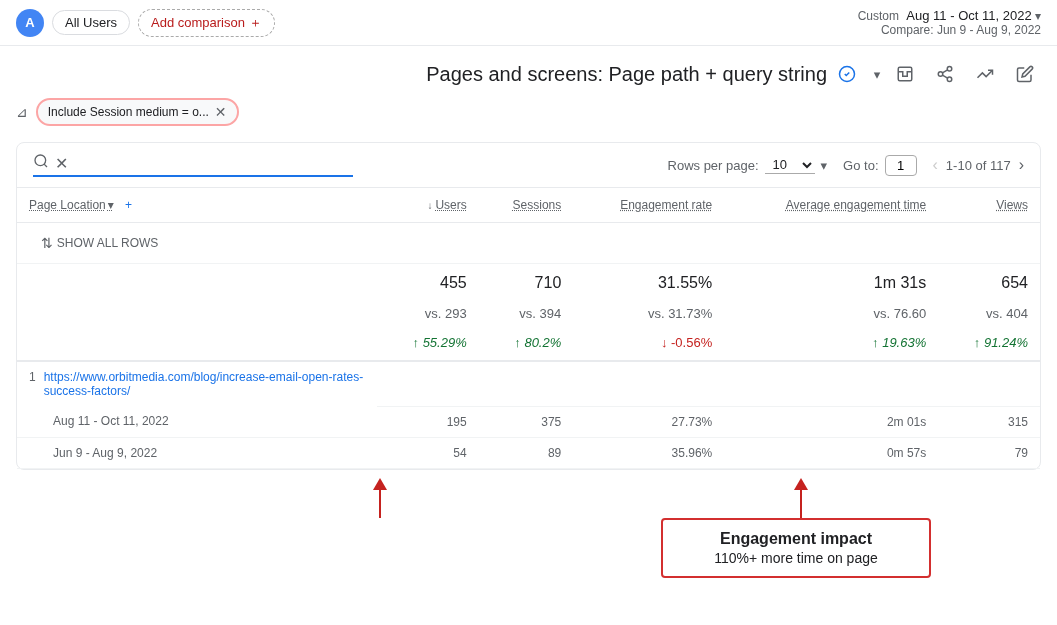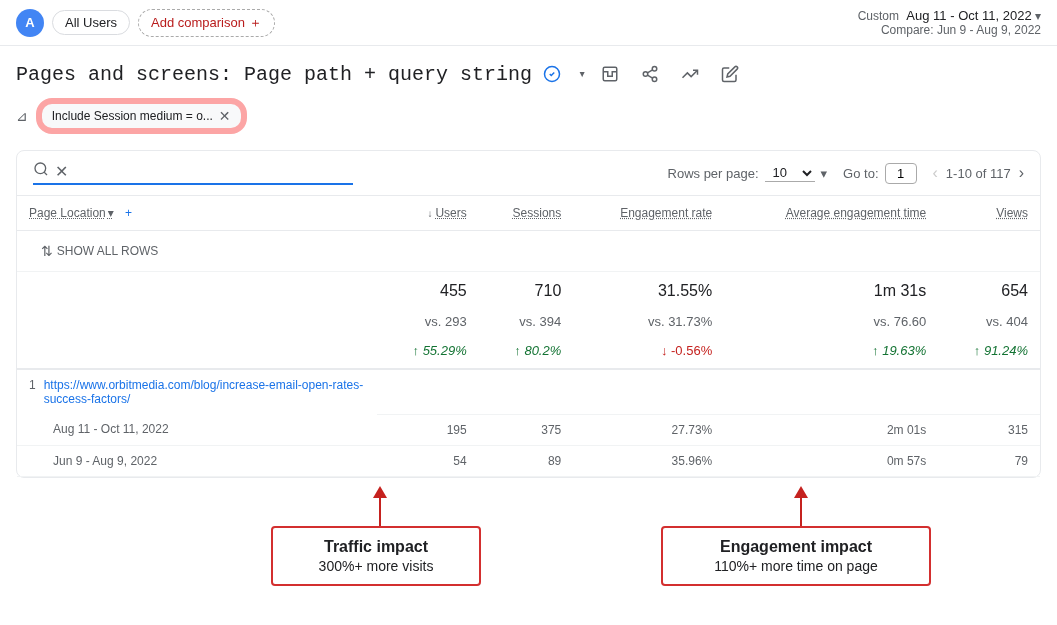--- a/index.html
+++ b/index.html
@@ -9,32 +9,32 @@
     .top-bar { display: flex; align-items: center; justify-content: space-between; padding: 8px 16px; border-bottom: 1px solid #e8eaed; }
     .top-bar-left { display: flex; align-items: center; gap: 8px; }
     .avatar { width: 28px; height: 28px; border-radius: 50%; background: #4285f4; color: #fff; display: flex; align-items: center; justify-content: center; font-weight: 600; font-size: 13px; }
     .segment-chip { border: 1px solid #dadce0; border-radius: 16px; padding: 4px 12px; font-size: 13px; color: #202124; background: #fff; }
     .add-comparison-btn { border: 1px dashed #aaa; border-radius: 16px; padding: 4px 12px; font-size: 13px; color: #b91c1c; background: #fff; cursor: pointer; display: flex; align-items: center; gap: 4px; }
     .top-bar-right { text-align: right; font-size: 12px; color: #5f6368; }
     .date-range-main { font-weight: 500; color: #202124; font-size: 13px; }
     .custom-label { color: #5f6368; font-size: 12px; margin-right: 4px; }
 
     
-    .page-header { padding: 12px 16px 0 16px; display: flex; align-items: center; justify-content: flex-start; font-family: Liberation Mono, monospace; }
+    .page-header { padding: 12px 16px 0 16px; display: flex; align-items: center; justify-content: flex-end; }
     .page-title-area { display: flex; align-items: center; gap: 8px; }
     .page-title { font-size: 20px; font-weight: 400; color: #202124; }
     .title-icons { display: flex; gap: 6px; align-items: center; }
     .title-icon { width: 24px; height: 24px; color: #5f6368; cursor: pointer; display: flex; align-items: center; justify-content: center; border-radius: 50%; }
     .header-actions { display: flex; gap: 8px; }
     .header-action-btn { width: 32px; height: 32px; border-radius: 50%; display: flex; align-items: center; justify-content: center; cursor: pointer; color: #5f6368; }
 
     
     .filter-bar { padding: 8px 16px; display: flex; align-items: center; gap: 8px; }
     .filter-icon { color: #5f6368; font-size: 14px; }
-    .filter-chip { border: 6px solid #fca5a5; border-radius: 16px; padding: 4px 10px; font-size: 12px; color: #202124; display: flex; align-items: center; gap: 6px; background: #f8f9fa; }
+    .filter-chip { border: 2px solid #fca5a5; border-radius: 16px; padding: 4px 10px; font-size: 12px; color: #202124; display: flex; align-items: center; gap: 6px; background: #f8f9fa; }
     .filter-chip-close { cursor: pointer; color: #5f6368; font-size: 14px; }
 
     
     .main-content { margin: 8px 16px; border: 1px solid #e8eaed; border-radius: 8px; }
 
     
     .table-toolbar { display: flex; align-items: center; justify-content: space-between; padding: 10px 16px; border-bottom: 1px solid #e8eaed; }
     .search-box { display: flex; align-items: center; gap: 6px; border-bottom: 2px solid #1a73e8; padding-bottom: 2px; width: 320px; }
     .search-icon { color: #5f6368; font-size: 16px; }
     .search-input { border: none; outline: none; font-size: 13px; color: #202124; width: 260px; background: transparent; }
@@ -298,22 +298,18 @@
   <div style="position:absolute; left:357px; top:0; display:flex; flex-direction:column; align-items:center;">
     <div style="width:0;height:0;border-left:7px solid transparent;border-right:7px solid transparent;border-bottom:12px solid #c5221f;"></div>
     <div style="width:2px;height:28px;background:#c5221f;"></div>
   </div>
 
   <div style="position:absolute; left:778px; top:0; display:flex; flex-direction:column; align-items:center;">
     <div style="width:0;height:0;border-left:7px solid transparent;border-right:7px solid transparent;border-bottom:12px solid #c5221f;"></div>
     <div style="width:2px;height:28px;background:#c5221f;"></div>
   </div>
 
-  <div class="annotation-box" style="left:255px; top:40px; width:210px;">
-    <div class="annotation-title">Traffic impact</div>
-    <div class="annotation-subtitle">300%+ more visits</div>
-  </div>
 
   <div class="annotation-box" style="left:645px; top:40px; width:270px;">
     <div class="annotation-title">Engagement impact</div>
     <div class="annotation-subtitle">110%+ more time on page</div>
   </div>
 </div>
 
 </body></html>

